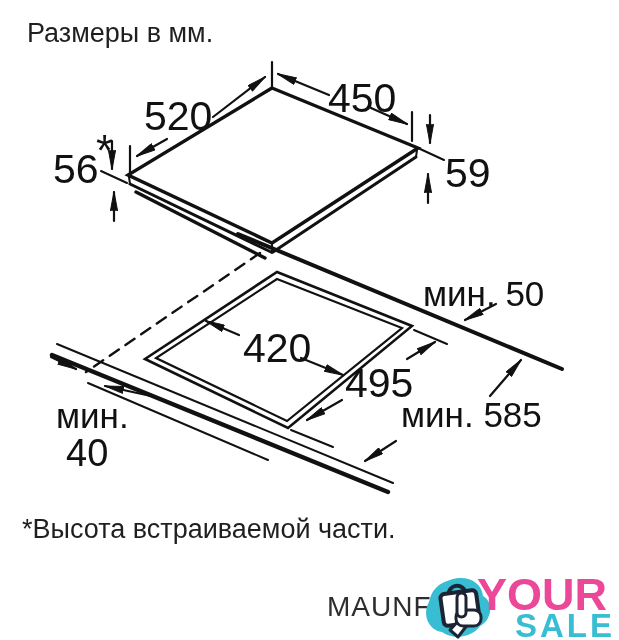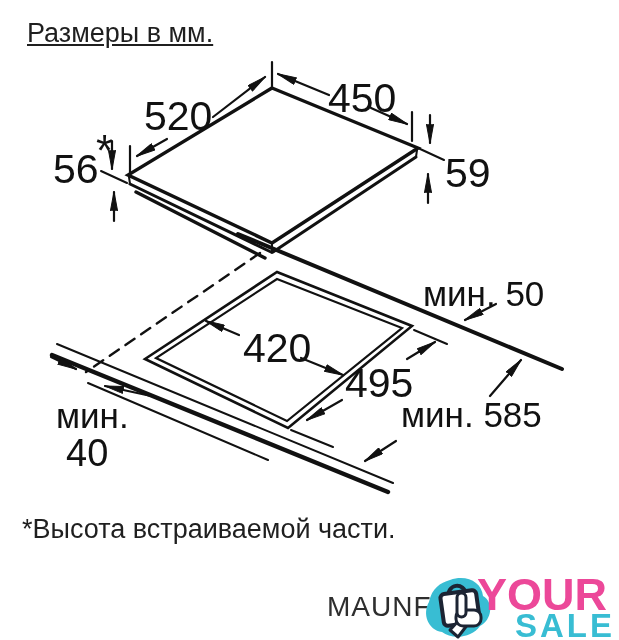--- a/index.html
+++ b/index.html
@@ -1,20 +1,20 @@
 <!DOCTYPE html>
 <html><head>
 <meta charset="utf-8">
 <style>
   html,body{margin:0;padding:0;background:#fff;}
   .page{
     position:relative;width:619px;height:640px;background:#ffffff;
     font-family:"Liberation Sans",sans-serif;color:#1b1b1b;overflow:hidden;
   }
-  .title{position:absolute;left:27px;top:18px;font-size:27px;color:#1f1f1f;text-decoration:underline;}
+  .title{position:absolute;left:27px;top:18px;font-size:27px;color:#1f1f1f;}
   .footnote{position:absolute;left:22px;top:514px;font-size:27px;color:#1f1f1f;text-align:right;}
   .brand{position:absolute;left:327px;top:591px;font-size:28px;color:#2e2e2e;letter-spacing:1px;}
   .diagram-svg{position:absolute;left:0;top:0;}
   .diagram-svg line,.diagram-svg polygon,.diagram-svg path{stroke:#111;stroke-linecap:round;}
   .diagram-svg text{fill:#111;font-family:"Liberation Sans",sans-serif;}
   .dimnum{font-size:41px;}
   .dimnum-sm{font-size:38px;}
   .dimmin{font-size:35px;}
   .star{font-size:44px;}
   .shaft{stroke-width:2.2;fill:none;}

